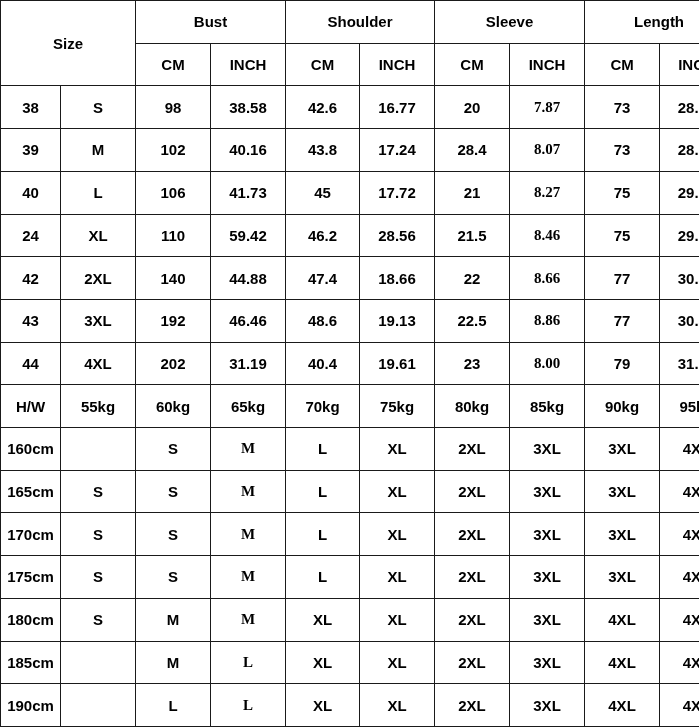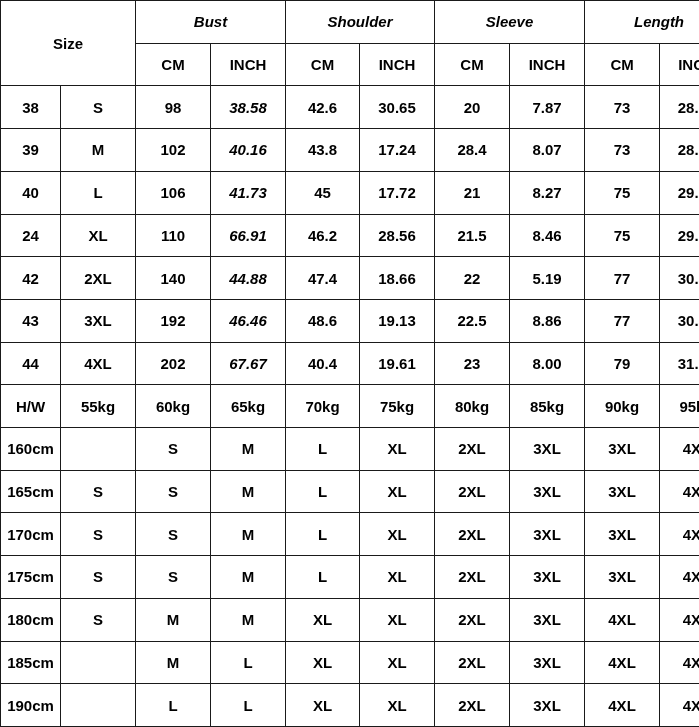--- a/index.html
+++ b/index.html
@@ -34,38 +34,37 @@
     font-weight: bold;
     padding: 0;
     overflow: hidden;
     white-space: nowrap;
   }
   
   td.grp-head {
     background: #e4e4e4;
     font-weight: normal;
     font-size: 21px;
-    font-style: italic;
   }
   td.size-head {
     background: #ffffff;
     font-weight: normal;
     font-size: 21px;
   }
   td.unit-head {
     background: #ffffff;
     font-weight: normal;
     font-size: 15px;
   }
   
   td.f-gray   { background: #e0e0e0; }
   td.f-dgray  { background: #a8a8a8; }
-  td.f-orange { background: #f8cbad; font-style: italic; }
+  td.f-orange { background: #f8cbad; }
   td.f-yellow { background: #fde39a; }
-  td.f-green  { background: #c5e0b4; }
+  td.f-green  { background: #c5e0b4; font-family: Liberation Serif, serif; }
   td.f-blue   { background: #c7ddf0; }
   td.f-lyellow{ background: #fdecc6; }
   td.f-lblue  { background: #bdd7ee; }
   td.f-white  { background: #ffffff; }
 </style>
 </head>
 <body>
 
 <div id="chart-root">
   <table class="size-chart">
@@ -98,21 +97,21 @@
           <td class="unit-head">INCH</td>
           <td class="unit-head">CM</td>
           <td class="unit-head">INCH</td>
         </tr>
         <tr>
           <td class="f-white">38</td>
           <td class="f-gray">S</td>
           <td class="f-white">98</td>
           <td class="f-orange">38.58</td>
           <td class="f-white">42.6</td>
-          <td class="f-yellow">30.65</td>
+          <td class="f-yellow">16.77</td>
           <td class="f-white">20</td>
           <td class="f-green">7.87</td>
           <td class="f-white">73</td>
           <td class="f-blue">28.74</td>
         </tr>
         <tr>
           <td class="f-white">39</td>
           <td class="f-gray">M</td>
           <td class="f-white">102</td>
           <td class="f-orange">40.16</td>
@@ -132,57 +131,57 @@
           <td class="f-yellow">17.72</td>
           <td class="f-white">21</td>
           <td class="f-green">8.27</td>
           <td class="f-white">75</td>
           <td class="f-blue">29.53</td>
         </tr>
         <tr>
           <td class="f-white">24</td>
           <td class="f-gray">XL</td>
           <td class="f-white">110</td>
-          <td class="f-orange">66.91</td>
+          <td class="f-orange">59.42</td>
           <td class="f-white">46.2</td>
           <td class="f-yellow">28.56</td>
           <td class="f-white">21.5</td>
           <td class="f-green">8.46</td>
           <td class="f-white">75</td>
           <td class="f-blue">29.53</td>
         </tr>
         <tr>
           <td class="f-white">42</td>
           <td class="f-gray">2XL</td>
           <td class="f-white">140</td>
           <td class="f-orange">44.88</td>
           <td class="f-white">47.4</td>
           <td class="f-yellow">18.66</td>
           <td class="f-white">22</td>
-          <td class="f-green">5.19</td>
+          <td class="f-green">8.66</td>
           <td class="f-white">77</td>
           <td class="f-blue">30.31</td>
         </tr>
         <tr>
           <td class="f-white">43</td>
           <td class="f-gray">3XL</td>
           <td class="f-white">192</td>
           <td class="f-orange">46.46</td>
           <td class="f-white">48.6</td>
           <td class="f-yellow">19.13</td>
           <td class="f-white">22.5</td>
           <td class="f-green">8.86</td>
           <td class="f-white">77</td>
           <td class="f-blue">30.31</td>
         </tr>
         <tr>
           <td class="f-white">44</td>
           <td class="f-gray">4XL</td>
           <td class="f-white">202</td>
-          <td class="f-orange">67.67</td>
+          <td class="f-orange">31.19</td>
           <td class="f-white">40.4</td>
           <td class="f-yellow">19.61</td>
           <td class="f-white">23</td>
           <td class="f-green">8.00</td>
           <td class="f-white">79</td>
           <td class="f-blue">31.10</td>
         </tr>
         <tr>
           <td class="f-white">H/W</td>
           <td class="f-gray">55kg</td>

